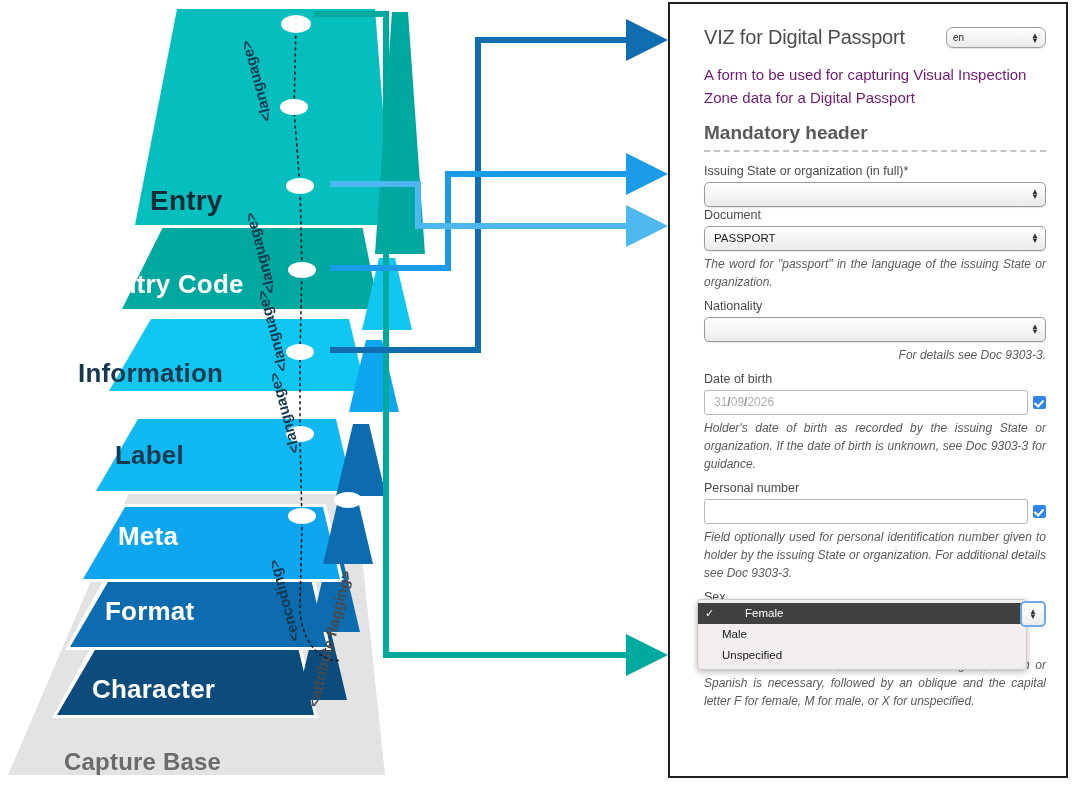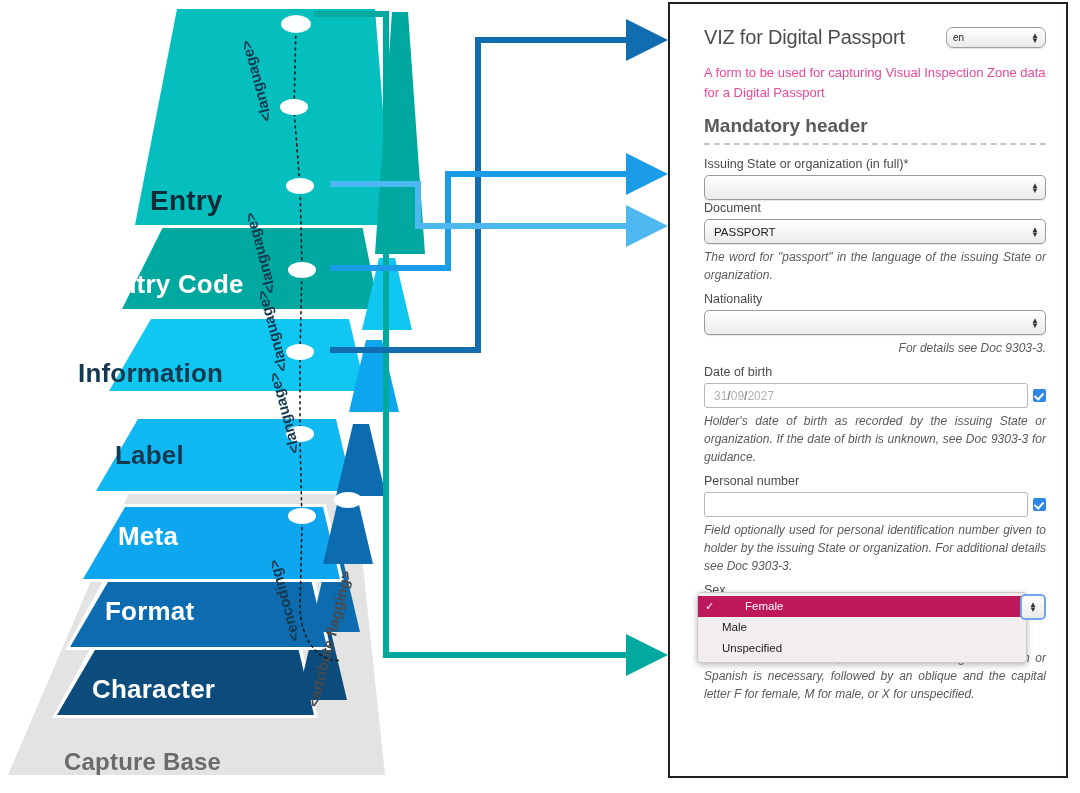--- a/index.html
+++ b/index.html
@@ -55,21 +55,21 @@
   }
   .stepper {
     position: absolute; right: 6px; top: 50%;
     transform: translateY(-50%);
     display: flex; flex-direction: column;
     line-height: 5px; font-size: 8px; color: #333;
   }
   .stepper span { display:block; }
 
   .form-sub {
-    font-size: 13px; color: #ec4899;
+    font-size: 15px; color: #701a75;
     line-height: 1.55; margin: 14px 0 0 0;
     max-width: 345px;
   }
   .section-head {
     font-size: 19px; color: #595959;
     margin: 12px 0 0 0; font-weight: bold;
   }
   .dash-rule {
     border: 0; border-top: 2px dashed #c4c4c4;
     margin: 6px 0 12px 0;
@@ -128,21 +128,21 @@
     border: 1px solid #cfcaca;
     border-radius: 4px;
     box-shadow: 0 2px 6px rgba(0,0,0,.28);
     padding: 3px 0; z-index: 30;
   }
   .dd-item {
     font-size: 11.5px; color: #1a1a1a;
     padding: 3px 6px 3px 24px;
     position: relative; line-height: 15px;
   }
-  .dd-item.sel { background: #be185d; color: #ffffff; padding-left: 47px; }
+  .dd-item.sel { background: #404040; color: #ffffff; padding-left: 47px; }
   .dd-item.sel::before {
     content: "✓"; position: absolute; left: 7px; top: 3px;
     font-size: 11px; color: #ffffff;
   }
   .sex-select-ghost {
     position: absolute; right: 0; top: -7px;
     width: 26px; height: 26px;
     border: 2px solid #6ea8e6; border-radius: 5px;
     background: linear-gradient(#ffffff,#ebebeb);
     z-index: 31;
@@ -332,21 +332,21 @@
               </span>
           </div>
         </div>
       </div>
       <p class="hint nojust">For details see Doc 9303-3.</p>
 
       <div class="field">
         <label class="field-label">Date of birth</label>
         <div class="control-row">
           <div class="text-box">
-            <span class="ph"><span>31</span><b>/</b><span>09</span><b>/</b><span>2027</span></span>
+            <span class="ph"><span>31</span><b>/</b><span>09</span><b>/</b><span>2026</span></span>
           </div>
           <div class="checkbox"></div>
         </div>
       </div>
       <p class="hint">Holder's date of birth as recorded by the issuing State or organization. If the date of birth is unknown, see Doc 9303-3 for guidance.</p>
 
       <div class="field">
         <label class="field-label">Personal number</label>
         <div class="control-row">
           <div class="text-box">

